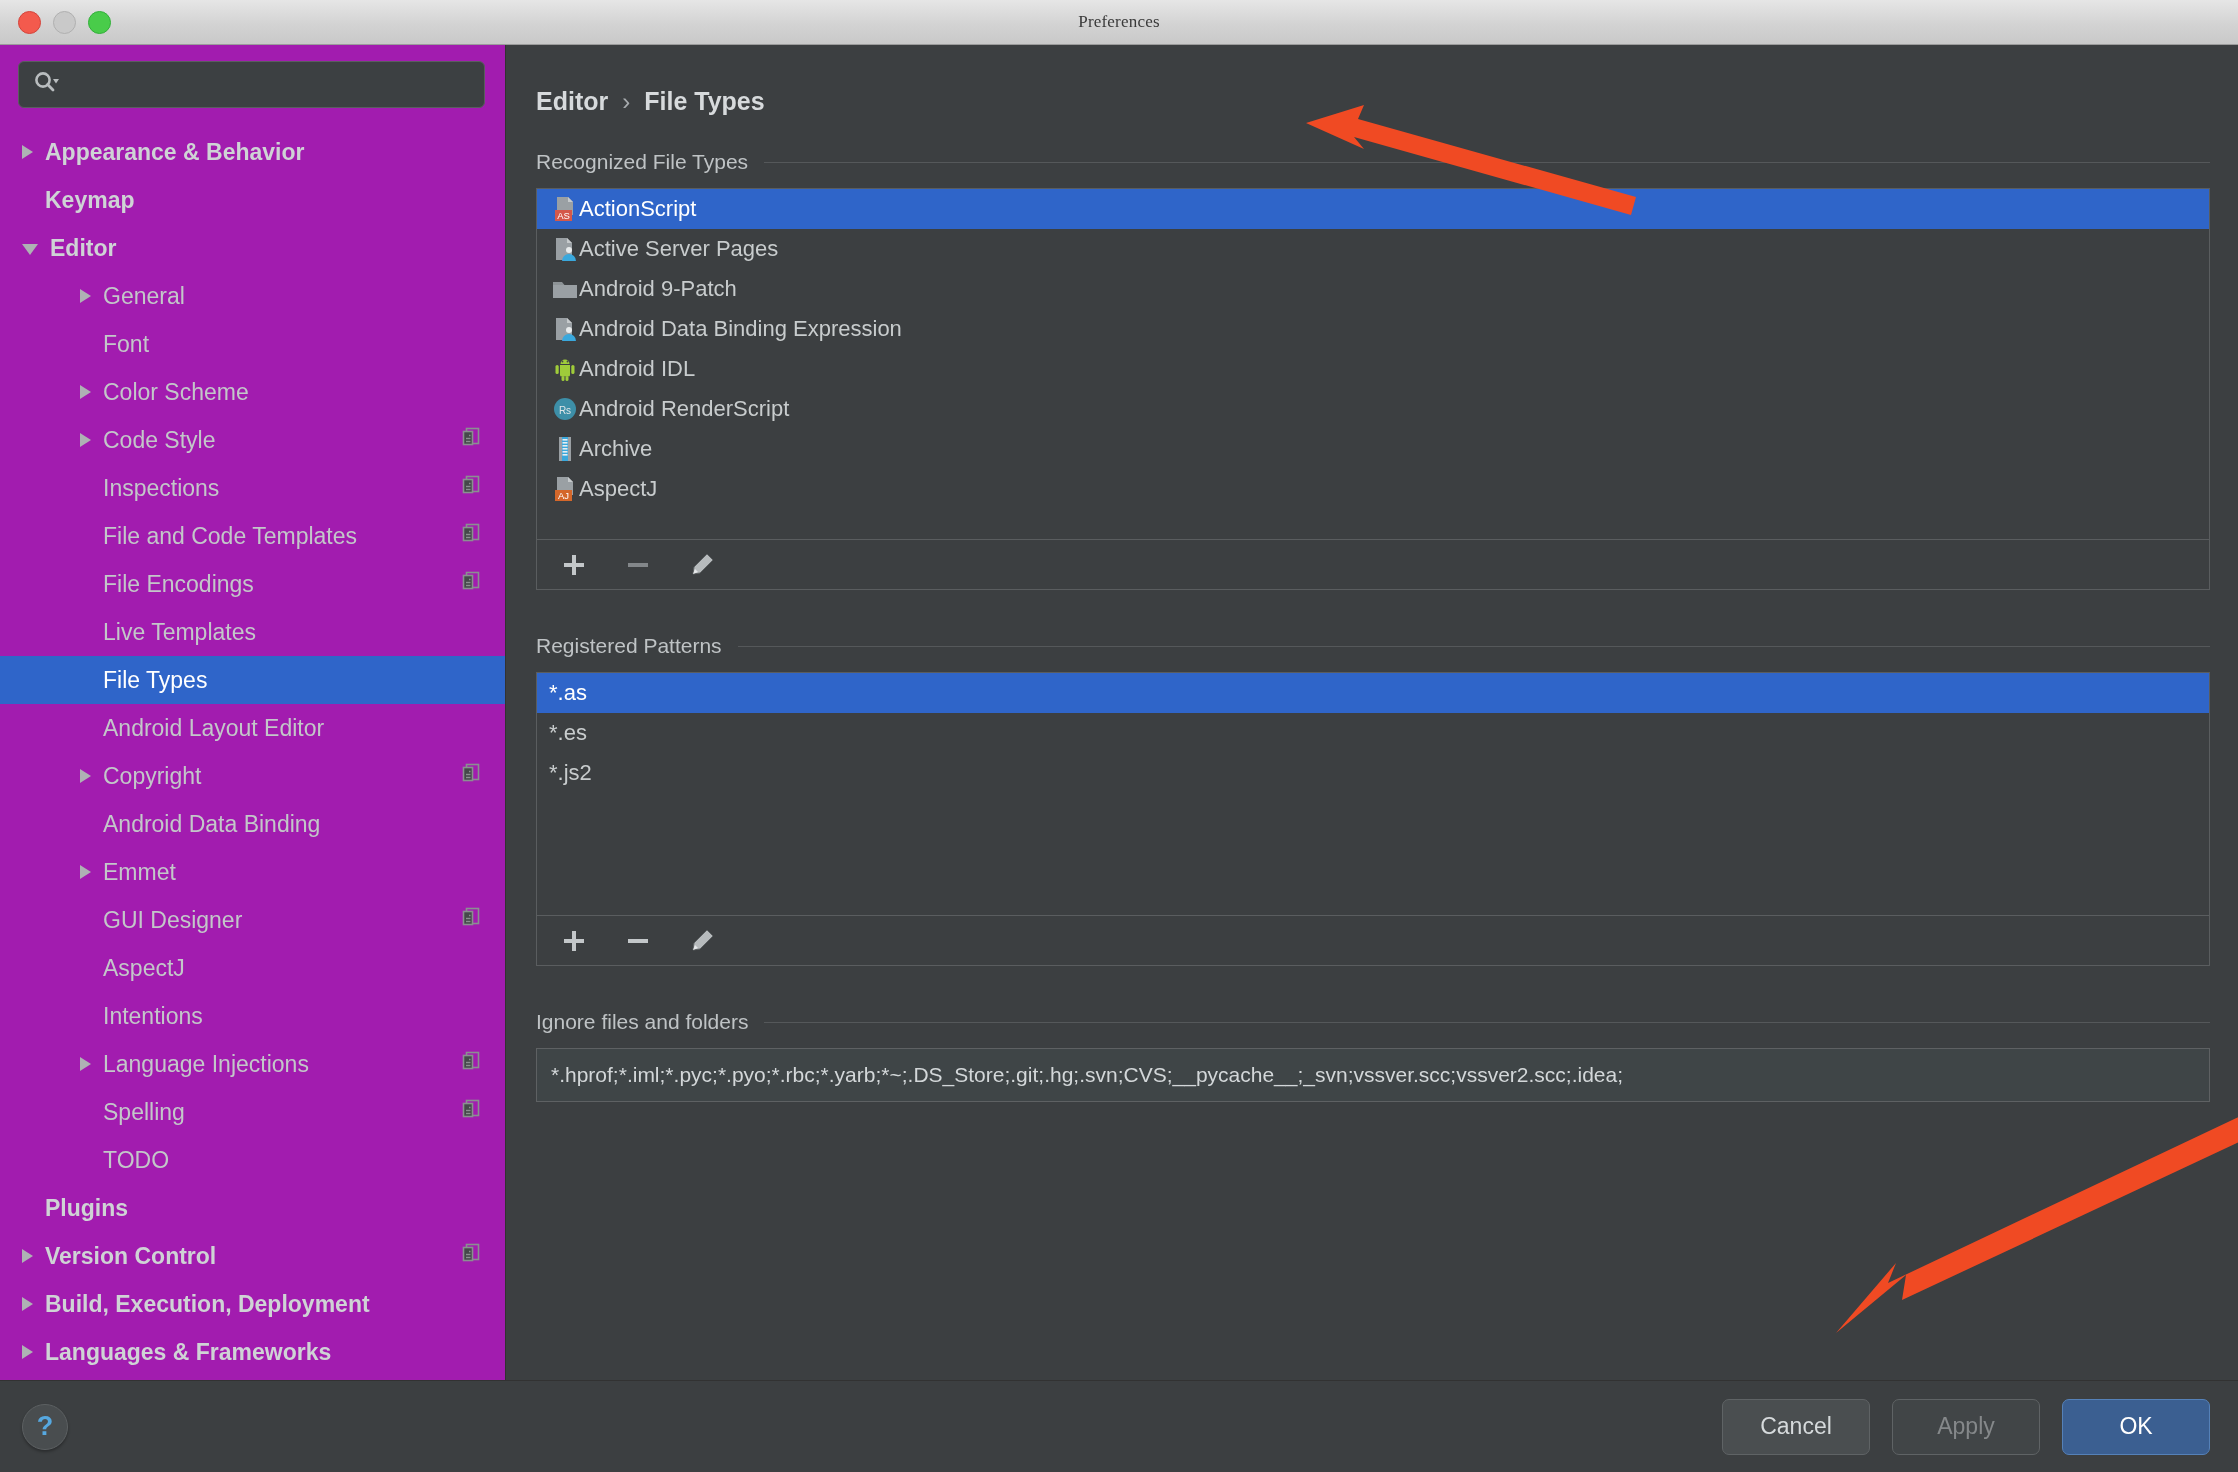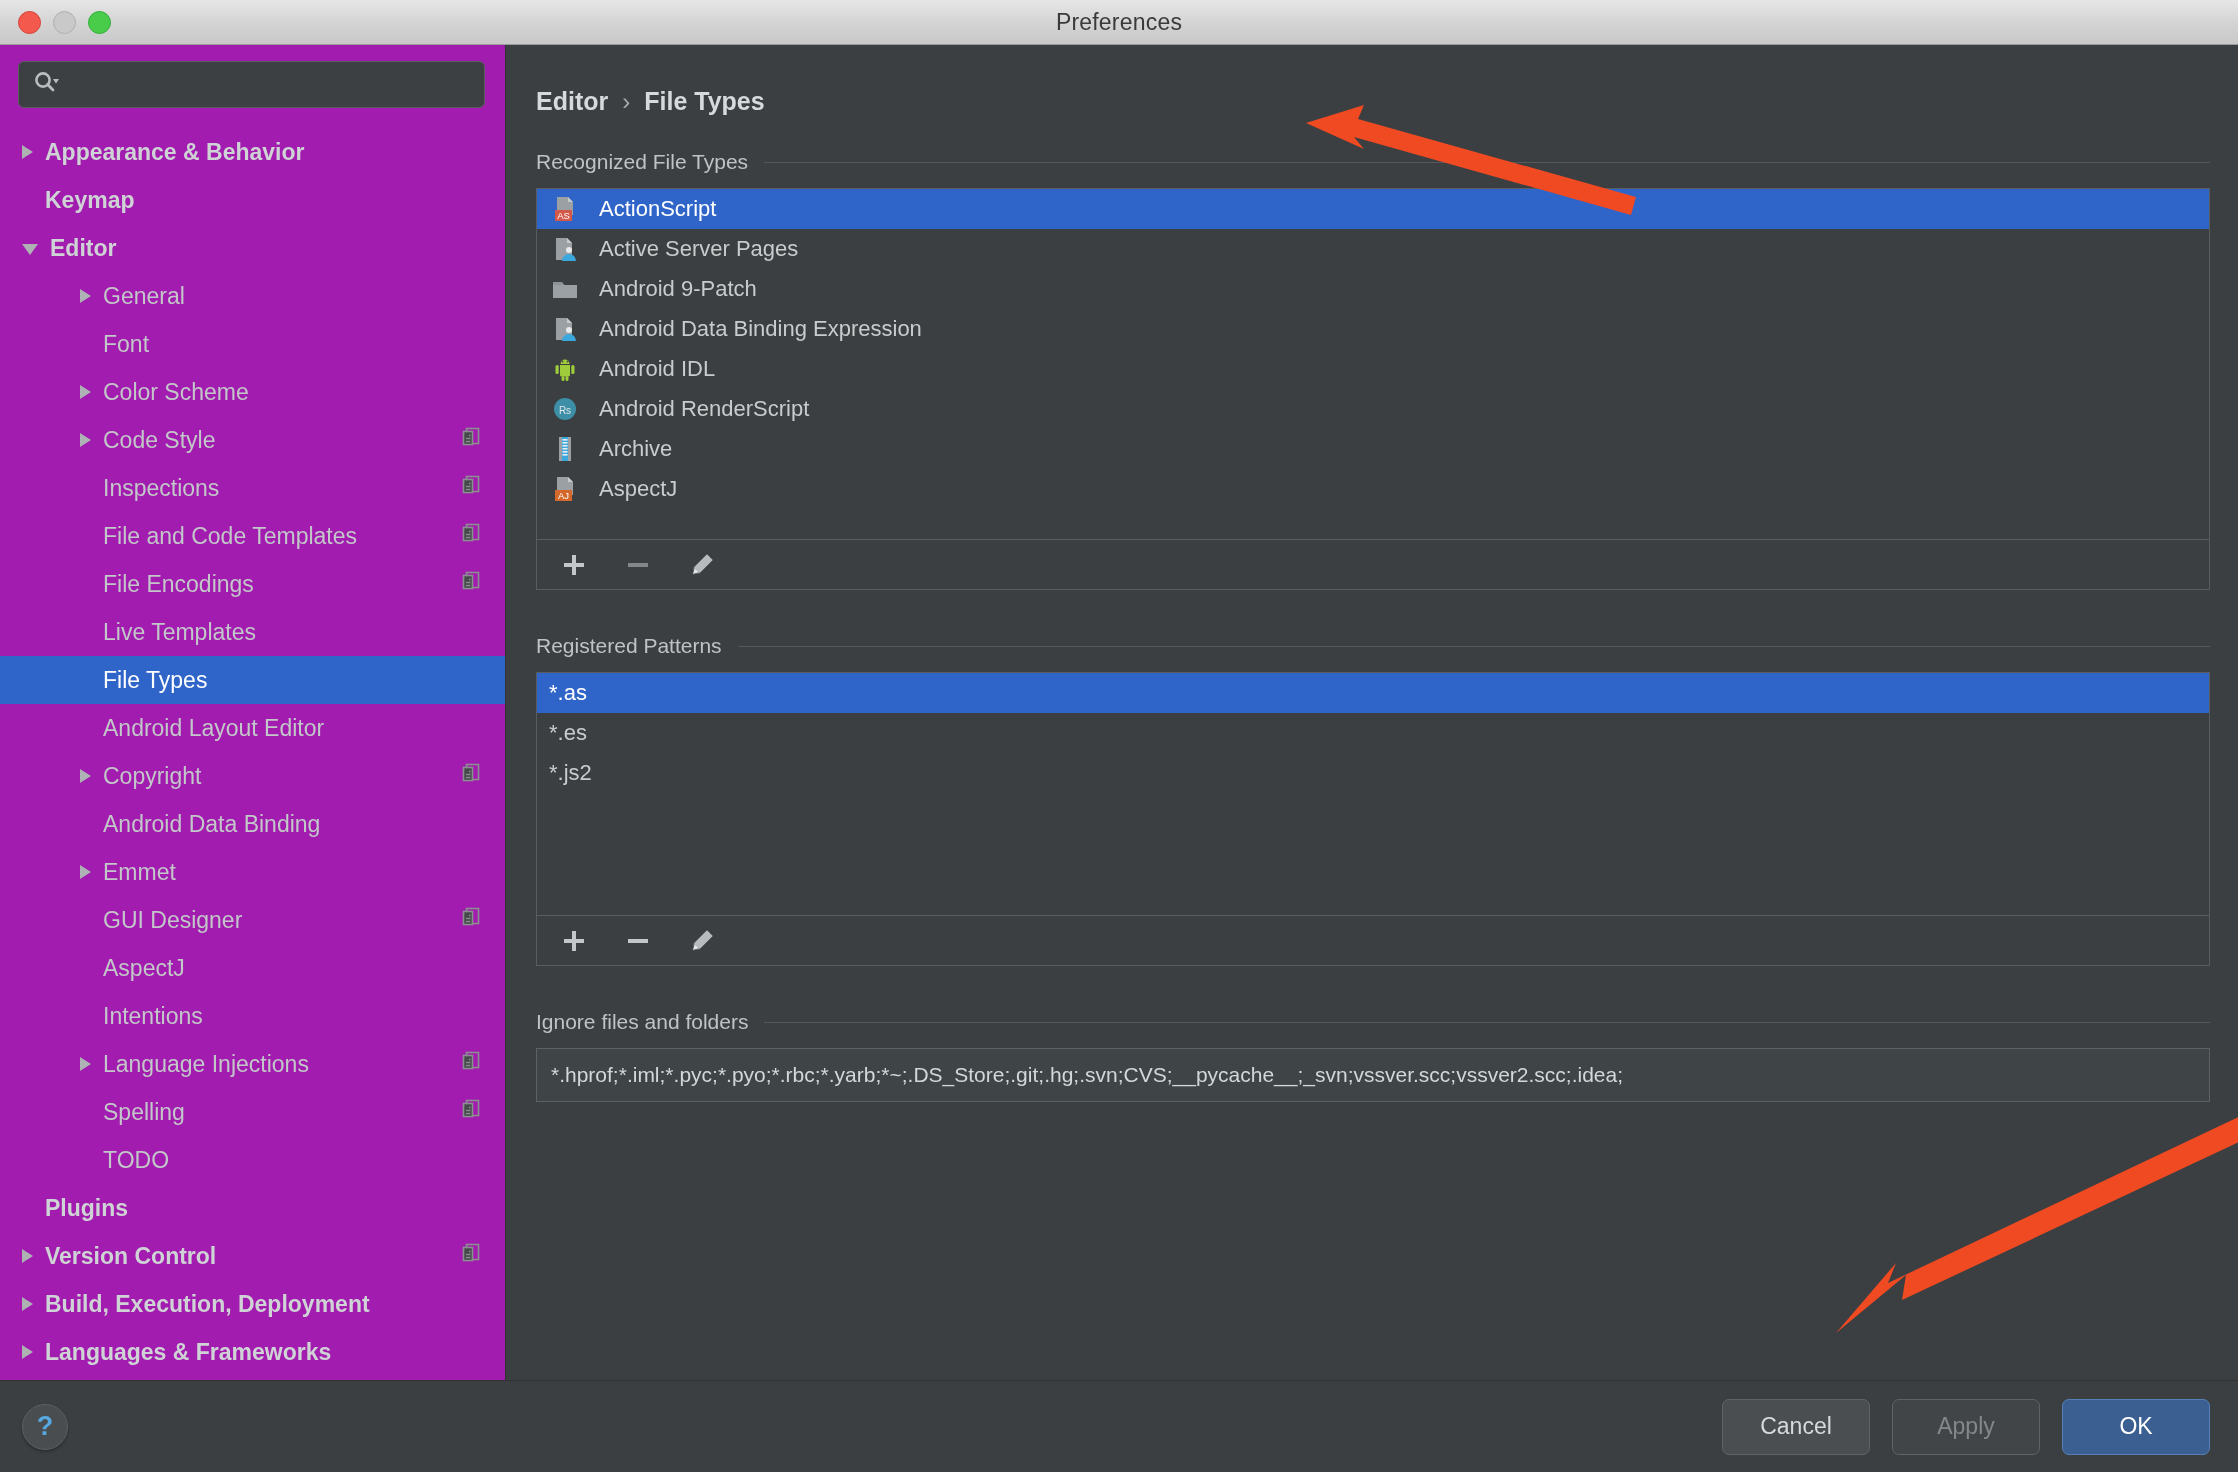--- a/index.html
+++ b/index.html
@@ -24,21 +24,21 @@
     position: relative;
     display: flex; align-items: center;
   }
   .traffic { display: flex; gap: 12px; margin-left: 18px; }
   .light { width: 23px; height: 23px; border-radius: 50%; }
   .light.red    { background: #f35a4d; border: 1px solid #d4443b; }
   .light.yellow { background: #c9c9c9; border: 1px solid #b0b0b0; }
   .light.green  { background: #49cc4a; border: 1px solid #32b03a; }
   .title-text {
     position: absolute; left: 0; right: 0; text-align: center;
-    font-size: 23px; color: #3a3a3a; letter-spacing: .2px;
+    font-size: 17px; color: #3a3a3a; letter-spacing: .2px; font-family: Liberation Serif, serif;
   }
 
   .body { flex: 1; display: flex; min-height: 0; }
 
   
   .sidebar {
     width: 506px; flex: 0 0 506px;
     background: #a21caf;
     border-right: 1px solid #323232;
     display: flex; flex-direction: column;
@@ -97,21 +97,21 @@
     font-size: 21px; color: #bfc3c5; margin-bottom: 14px;
   }
   .section-head .rule { flex: 1; height: 1px; background: #55585a; }
 
   .listbox {
     background: #3c3f41; border: 1px solid #5a5d5f;
     overflow: hidden; position: relative;
   }
   .filetype-list { height: 352px; overflow: hidden; }
   .ft-row {
-    height: 40px; display: flex; align-items: center; gap: 20px;
+    height: 40px; display: flex; align-items: center; gap: 0;
     padding-left: 14px; color: #c8cccd; font-size: 22px; white-space: nowrap;
   }
   .ft-row.selected { background: #2f65c9; color: #ffffff; }
   .ft-ico { width: 28px; height: 28px; flex: 0 0 28px; position: relative; }
 
   .toolbar {
     height: 50px; border: 1px solid #5a5d5f; border-top: none;
     display: flex; align-items: center; gap: 34px; padding-left: 22px;
     background: #3c3f41;
   }

